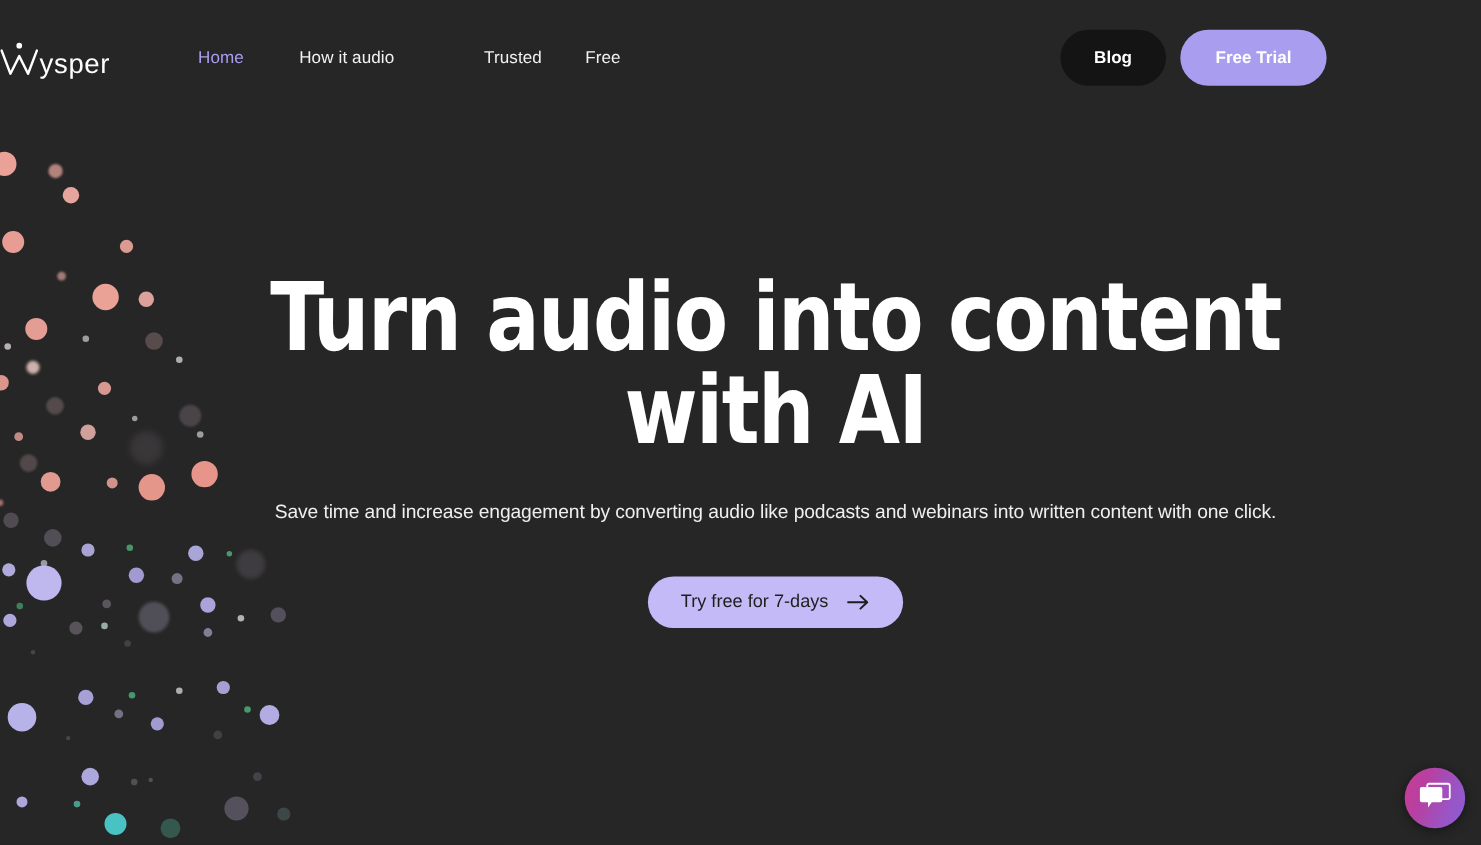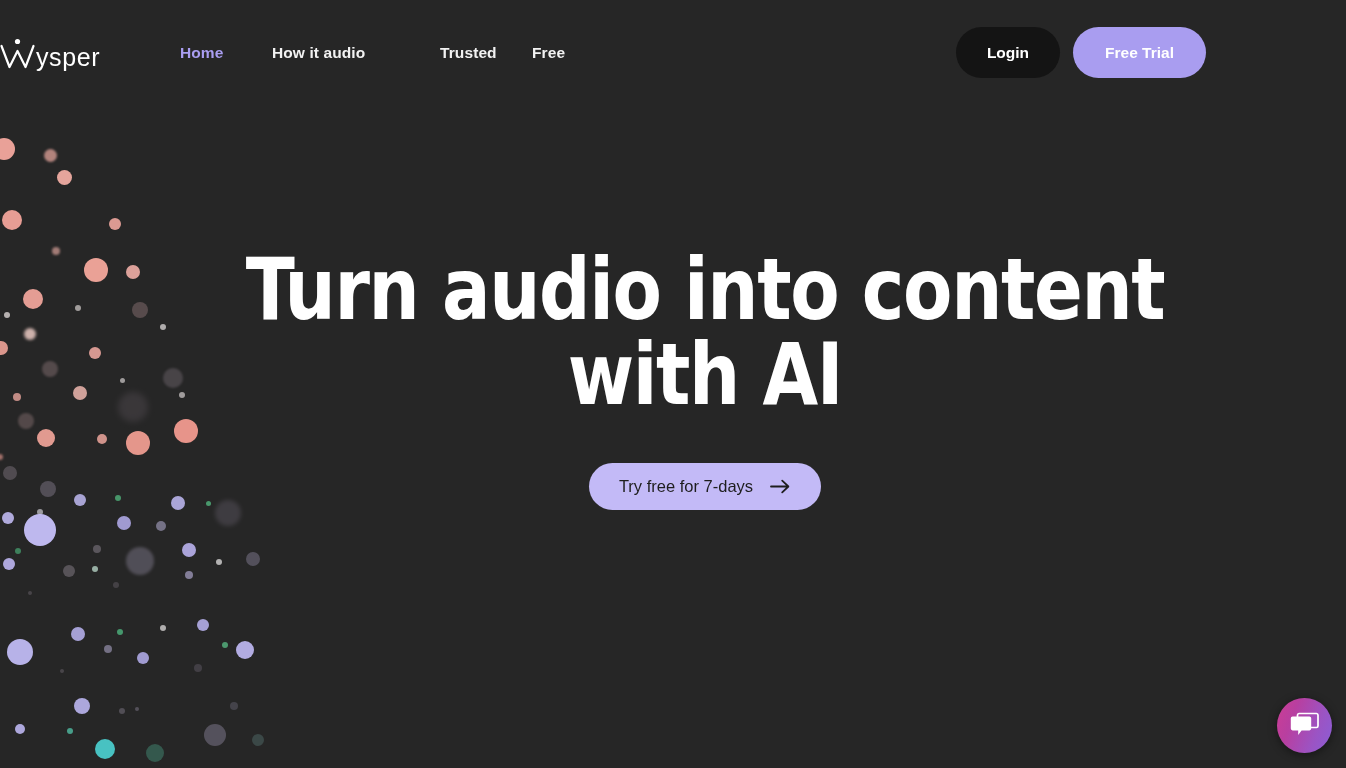--- a/index.html
+++ b/index.html
@@ -51,21 +51,21 @@
     position:absolute;
     left:180px; top:0;
     height:105px;
     display:flex;
     align-items:center;
     gap:0px;
   }
   .navlink {
     color:#f2f2f2;
     font-size:15.5px;
-    font-weight:700;
+    font-weight:400;
     letter-spacing:0.1px;
     text-decoration:none;
     cursor:pointer;
     white-space:nowrap;
     display:inline-block;
   }
   .navlink.active { color:#a99df0; }
   .nl-home     { width:92px; text-align:left; }
   .nl-how      { width:168px; text-align:left; }
   .nl-pricing  { width:92px; text-align:left; }
@@ -284,32 +284,33 @@
     </a>
 
     <div id="navlinks">
       <a class="navlink nl-home active" href="#">Home</a>
       <a class="navlink nl-how" href="#">How it audio</a>
       <a class="navlink nl-pricing" href="#">Trusted</a>
       <a class="navlink nl-blog" href="#">Free</a>
     </div>
 
     <div id="navactions">
-      <button id="login-btn">Login</button>
+      <button id="login-btn">Blog</button>
       <button id="freetrial-btn">Free Trial</button>
     </div>
   </nav>
 
   <section id="hero">
 
     <h1 id="headline">
       <span>Turn audio into content</span><br>
       <span>with AI</span>
     </h1>
 
+    <p id="subhead">Save time and increase engagement by converting audio like podcasts and webinars into written content with one click.</p>
 
     <button id="cta-btn">
       <span>Try free for 7-days</span>
       <span class="arrow">
         <svg width="21" height="15" viewBox="0 0 21 15" xmlns="http://www.w3.org/2000/svg">
           <path d="M1 7.5 H18 M12.2 1.7 L18.4 7.5 L12.2 13.3" stroke="#1e1e1e" stroke-width="1.8" fill="none" stroke-linecap="round" stroke-linejoin="round"></path>
         </svg>
       </span>
     </button>
 

